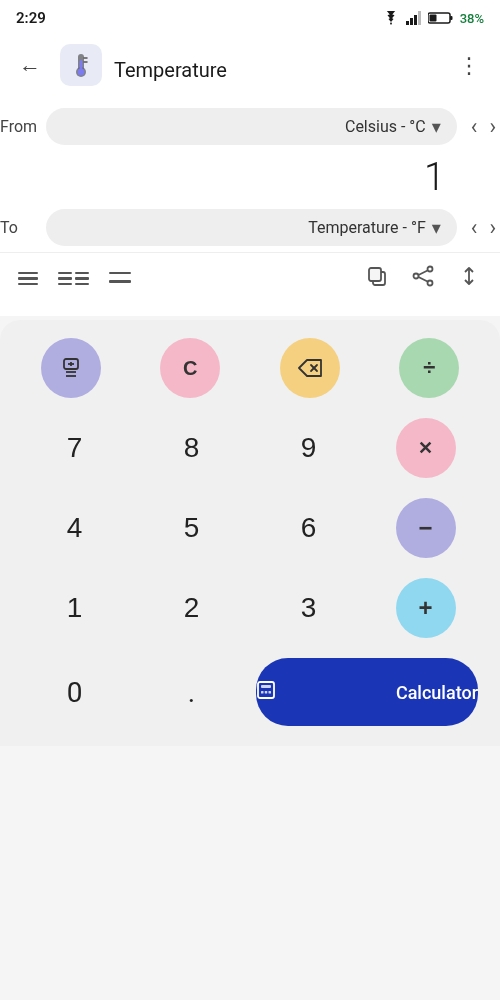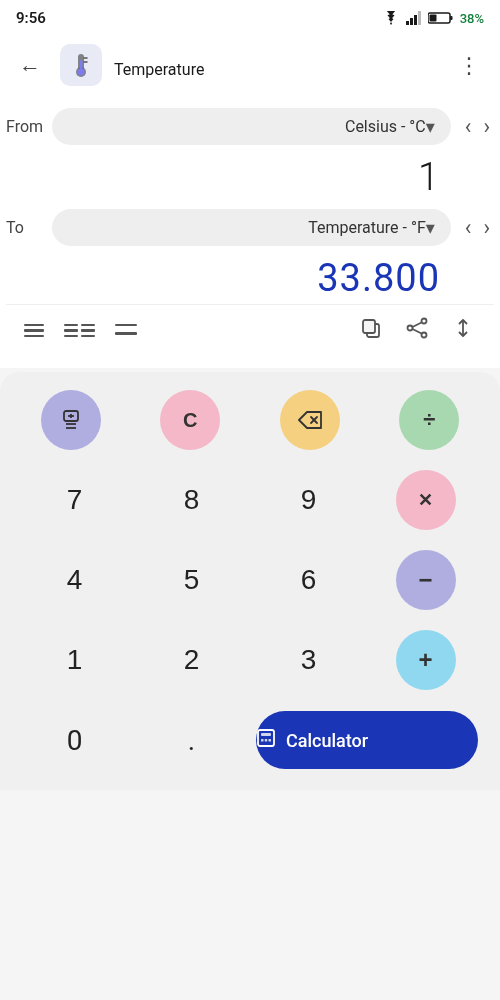--- a/index.html
+++ b/index.html
@@ -58,36 +58,36 @@
       height: 42px;
       background: #e8eaf6;
       border-radius: 10px;
       display: flex;
       align-items: center;
       justify-content: center;
       font-size: 22px;
     }
     .app-bar-title {
       flex: 1;
-      font-size: 16px;
+      font-size: 20px;
       color: #1a1a1a;
       font-weight: 400;
       margin-top: 9px;
     }
     .app-bar-menu {
       font-size: 22px;
       color: #444;
       cursor: pointer;
       padding: 4px 8px;
     }
 
     
     .converter-section {
       background: #fff;
-      padding: 8px 6px 12px;
+      padding: 8px 0 12px;
     }
 
     .converter-row {
       display: flex;
       align-items: center;
       gap: 10px;
       margin: 6px 0;
     }
     .converter-label {
       font-size: 16px;
@@ -95,20 +95,21 @@
       width: 36px;
     }
     .converter-select-wrap {
       flex: 1;
       background: #eeeeee;
       border-radius: 24px;
       display: flex;
       align-items: center;
       padding: 8px 16px;
       justify-content: flex-end;
+      gap: 6px;
       cursor: pointer;
     }
     .converter-select-text {
       font-size: 16px;
       color: #333;
     }
     .converter-arrow-icon {
       font-size: 18px;
       color: #555;
     }
@@ -270,37 +271,37 @@
       color: #222;
       cursor: pointer;
     }
     .calculator-btn {
       grid-column: span 2;
       background: #1a35b5;
       color: #fff;
       border-radius: 32px;
       display: flex;
       align-items: center;
-      justify-content: flex-start;
+      justify-content: space-between;
       gap: 10px;
-      height: 58px;
+      height: 68px;
       font-size: 18px;
       font-weight: 500;
       cursor: pointer;
       margin: 10px 6px;
     }
     .calc-icon {
       font-size: 20px;
     }
   </style>
 </head>
 <body>
 
 <div class="status-bar">
-  <span class="status-time">9:56</span>
+  <span class="status-time">2:29</span>
   <div class="status-icons">
 
     <svg width="18" height="14" viewBox="0 0 18 14">
       <path d="M9 11l2.5-3a4 4 0 0 0-5 0L9 11z" fill="#1a1a1a"></path>
       <path d="M9 14l1-1.5L9 11l-1 1.5L9 14z" fill="#1a1a1a"></path>
       <path d="M9 8.5l3.5-4.2a6.5 6.5 0 0 0-7 0L9 8.5z" fill="#1a1a1a"></path>
       <path d="M9 5l4.5-5.4A9 9 0 0 0 4.5-.4L9 5z" fill="#1a1a1a"></path>
     </svg>
 
     <svg width="16" height="14" viewBox="0 0 16 14">
@@ -358,23 +359,20 @@
     <div class="converter-select-wrap">
       <span class="converter-select-text">Temperature - °F</span>
       <span class="converter-arrow-icon">▾</span>
     </div>
     <div class="converter-nav">
       <span class="converter-nav-btn">‹</span>
       <span class="converter-nav-btn">›</span>
     </div>
   </div>
 
-  <div class="converter-value-row">
-    <span class="converter-value-to">33.800</span>
-  </div>
 
   <div class="toolbar-row">
     <div class="toolbar-left">
 
       <div class="toolbar-icon-btn">
         <div class="line"></div>
         <div class="line"></div>
         <div class="line"></div>
       </div>
 

